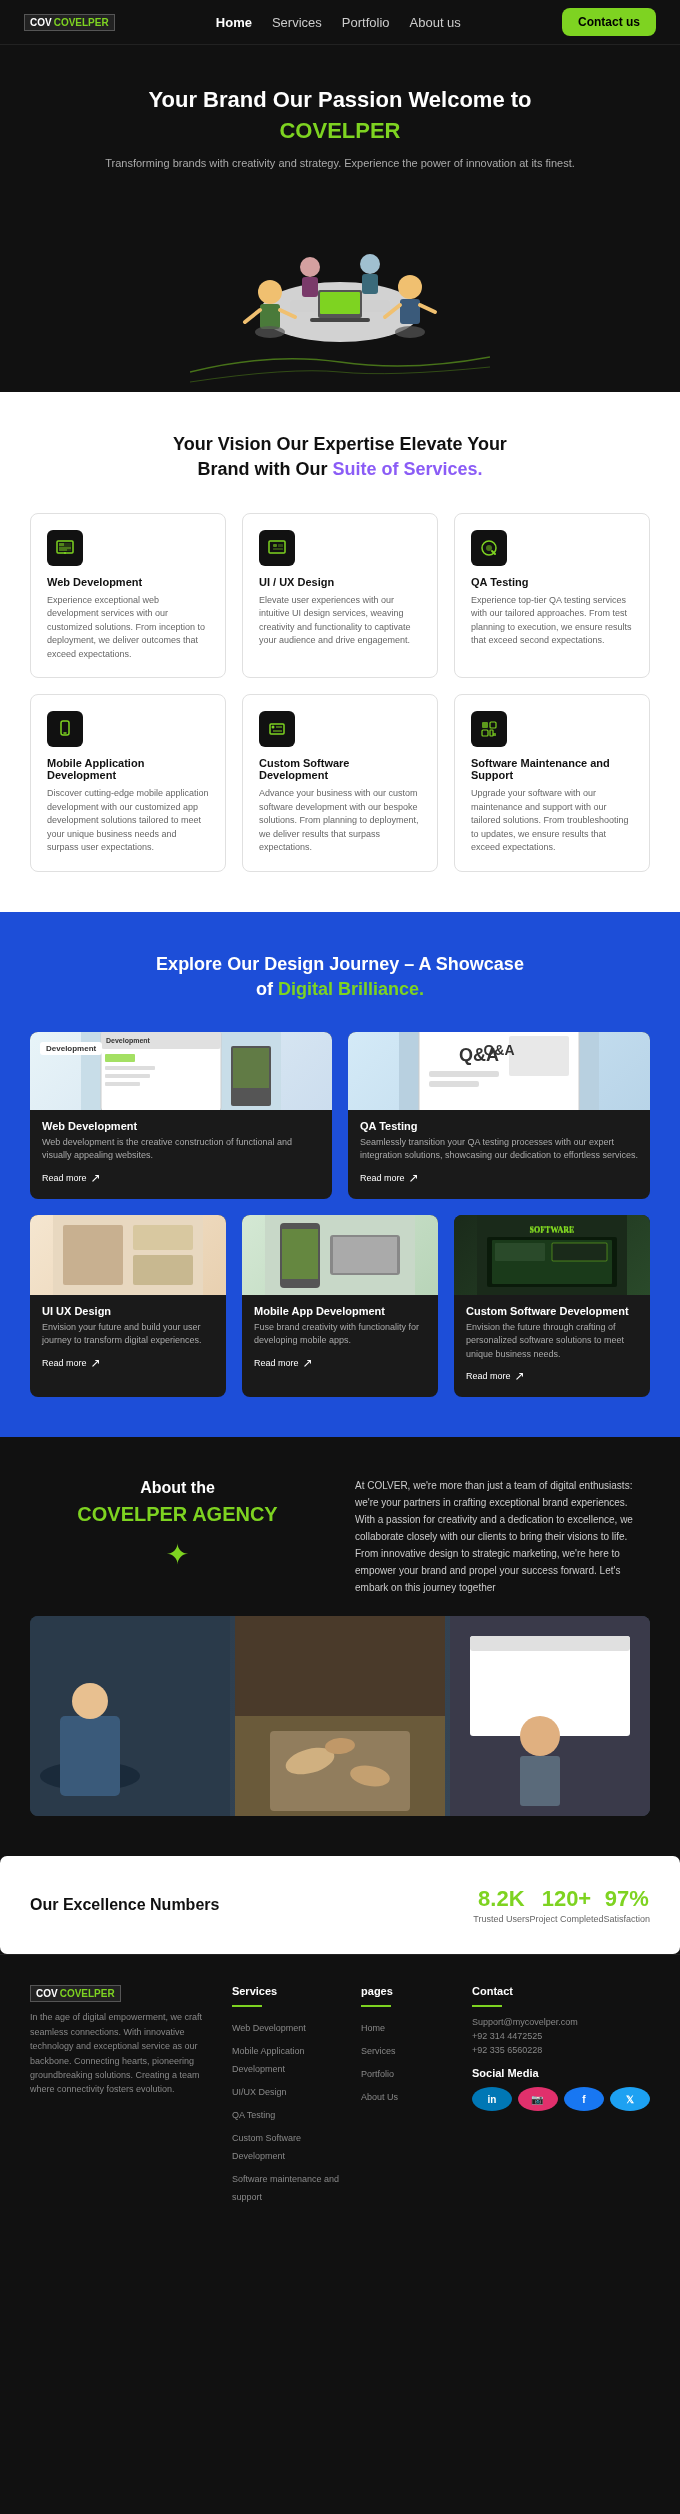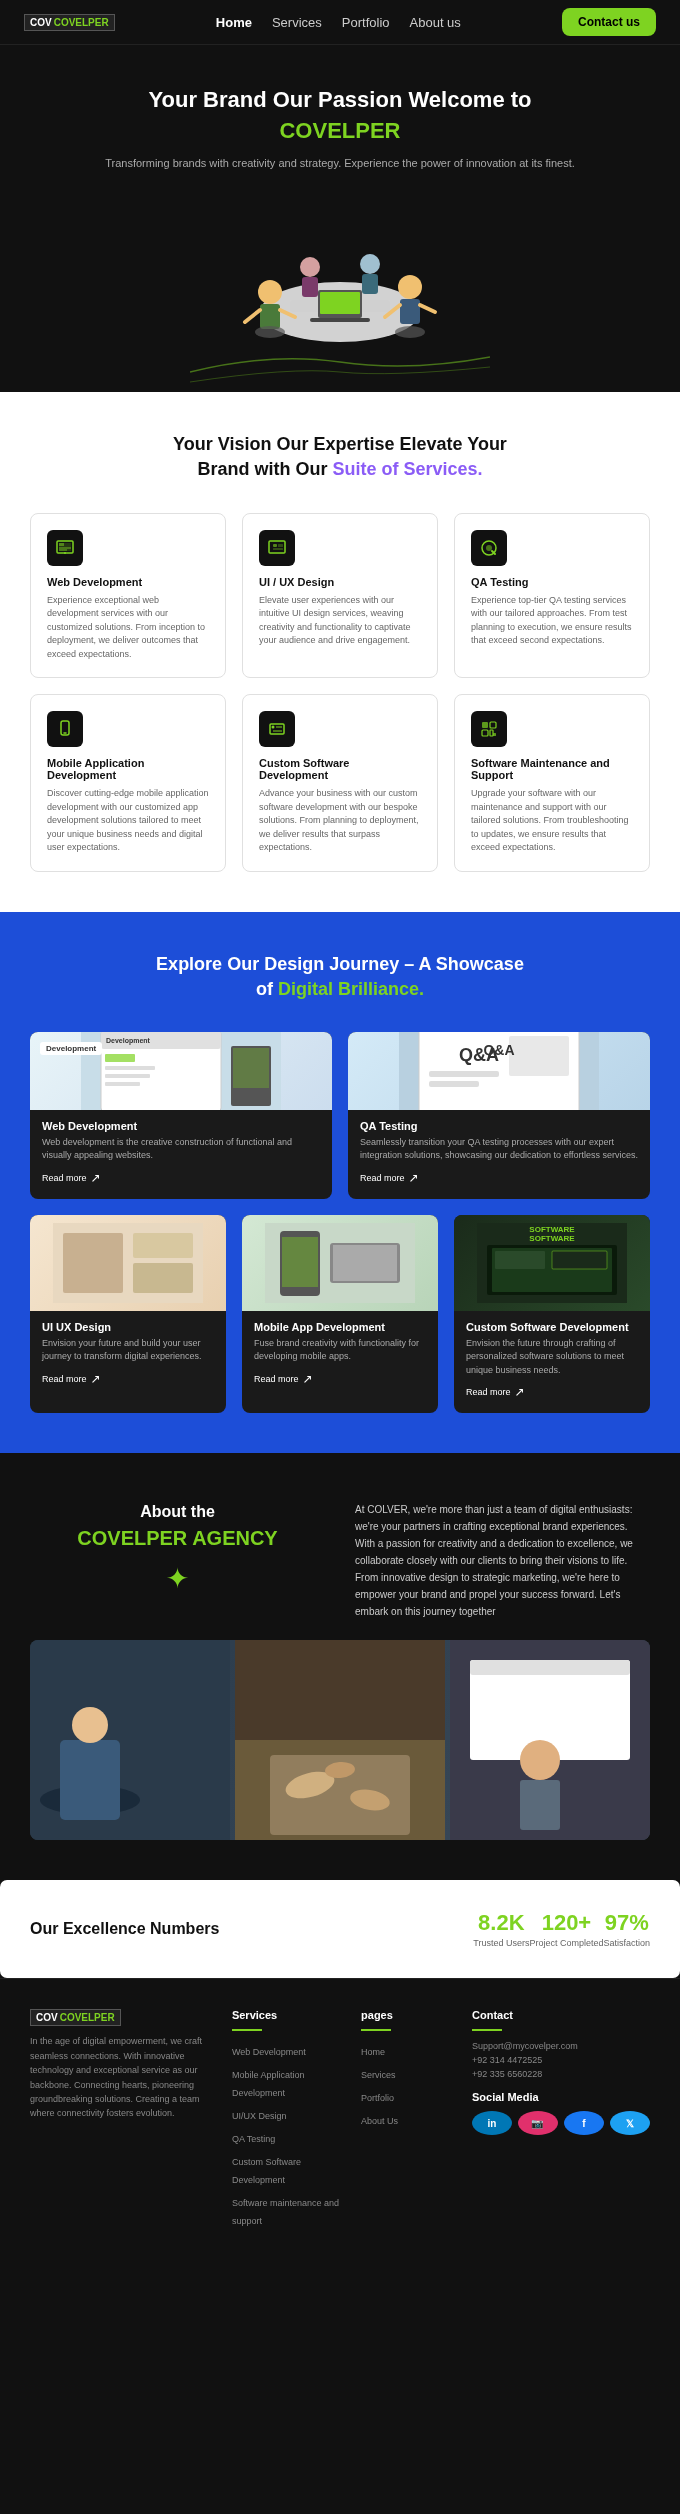--- a/index.html
+++ b/index.html
@@ -91,21 +91,21 @@
     .portfolio-top { display: grid; grid-template-columns: 1fr 1fr; gap: 16px; margin-bottom: 16px; }
     .portfolio-bottom { display: grid; grid-template-columns: 1fr 1fr 1fr; gap: 16px; }
     .portfolio-card { background: #1a1a1a; border-radius: 8px; overflow: hidden; }
     .portfolio-img {
       width: 100%; height: 78px; object-fit: cover;
       background: #333; display: flex; align-items: center;
       justify-content: center; font-size: 10px; color: #888;
       position: relative; overflow: hidden;
     }
     .portfolio-img-small {
-      width: 100%; height: 96px;
+      width: 100%; height: 80px; font-family: Liberation Serif, serif;
     }
     .portfolio-body { padding: 10px 12px 14px; }
     .portfolio-body h3 { font-size: 11px; font-weight: 700; color: #fff; margin-bottom: 4px; }
     .portfolio-body p { font-size: 9px; color: #aaa; line-height: 1.5; margin-bottom: 8px; }
     .read-more { font-size: 9px; color: #fff; display: flex; align-items: center; gap: 4px; }
     .read-more-arrow { font-size: 12px; }
 
     
     .about-section {
       background: #111; padding: 40px 30px;
@@ -157,21 +157,21 @@
       font-size: 10px; font-weight: 700; color: #fff;
     }
     .si-linkedin { background: #0077b5; }
     .si-instagram { background: #e1306c; }
     .si-facebook { background: #1877f2; }
     .si-twitter { background: #1da1f2; }
 
     
     .about-inner {
       display: grid; grid-template-columns: 1fr 1fr;
-      gap: 30px; align-items: start; margin-top: 8px;
+      gap: 30px; align-items: start;
     }
 
     
     .dev-img {
       background: linear-gradient(135deg, #e8f4f8, #cde);
       position: relative;
     }
     .dev-img::after {
       content: 'Development';
       position: absolute; top: 10px; left: 10px;
@@ -310,21 +310,21 @@
     </div>
 
     <div class="service-card">
       <div class="service-icon">
         <svg width="20" height="20" viewBox="0 0 20 20">
             <rect x="6" y="2" width="8" height="14" rx="2" fill="none" stroke="#7ed321" stroke-width="1.5"></rect>
             <line x1="9" y1="14" x2="11" y2="14" stroke="#7ed321" stroke-width="1.5" stroke-linecap="round"></line>
           </svg>
       </div>
       <h3>Mobile Application Development</h3>
-      <p>Discover cutting-edge mobile application development with our customized app development solutions tailored to meet your unique business needs and digital user expectations.</p>
+      <p>Discover cutting-edge mobile application development with our customized app development solutions tailored to meet your unique business needs and surpass user expectations.</p>
     </div>
 
     <div class="service-card">
       <div class="service-icon">
         <svg width="20" height="20" viewBox="0 0 20 20">
             <rect x="3" y="5" width="14" height="10" rx="1" fill="none" stroke="#7ed321" stroke-width="1.5"></rect>
             <circle cx="6" cy="8" r="1.5" fill="#7ed321"></circle>
             <line x1="9" y1="8" x2="15" y2="8" stroke="#7ed321" stroke-width="1"></line>
             <line x1="6" y1="12" x2="15" y2="12" stroke="#7ed321" stroke-width="1"></line>
           </svg>

